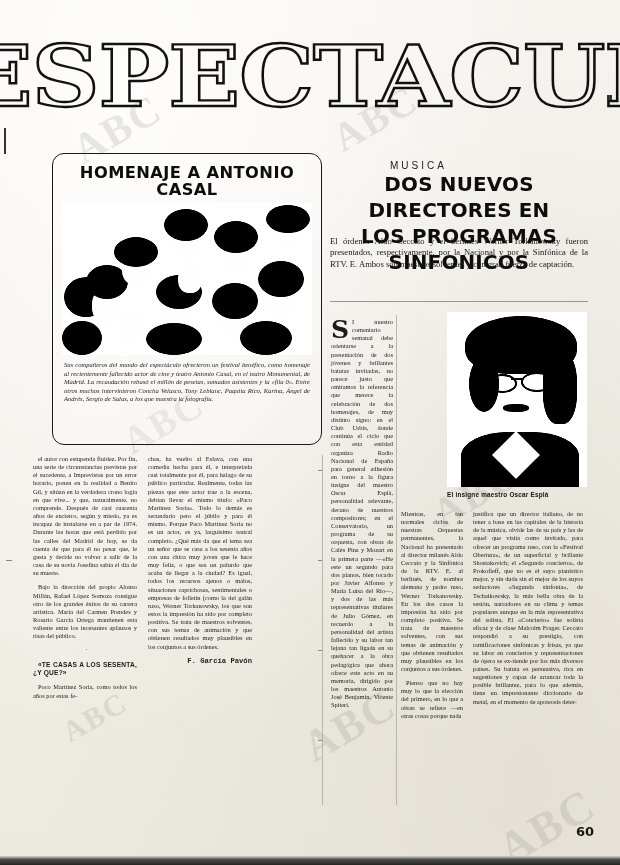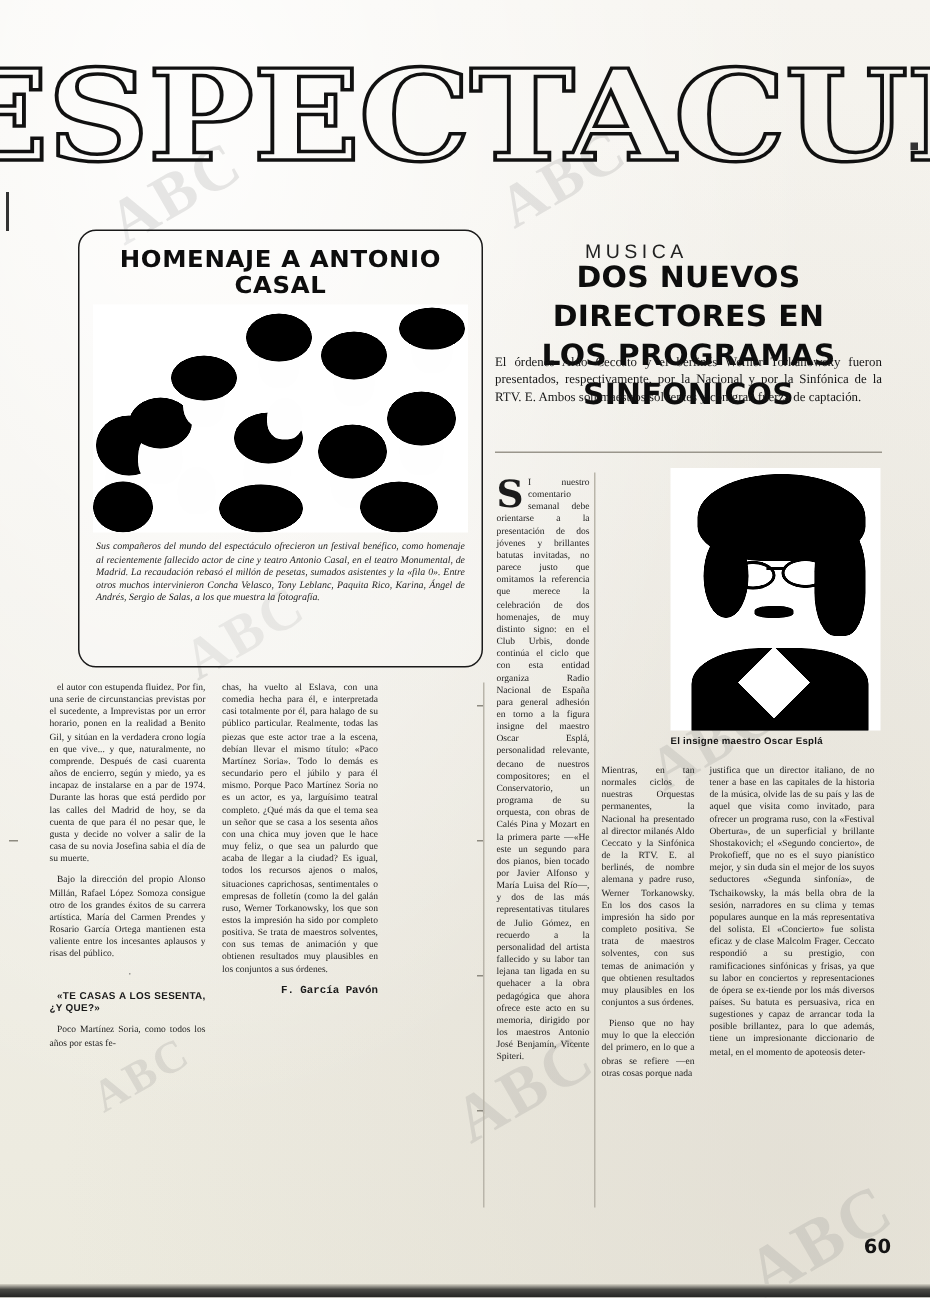--- a/index.html
+++ b/index.html
@@ -97,21 +97,21 @@
     font-size:6.6px;
     line-height:8.6px;
     text-align:justify;
     color:#1d1d1d;
   }
 
   
   .kicker{
     position:absolute;left:390px;top:160px;
     font-family:"Liberation Sans",sans-serif;
-    font-size:13px;letter-spacing:3px;color:#222;
+    font-size:10px;letter-spacing:3px;color:#222;
   }
   .right-head{
     position:absolute;left:330px;top:172px;width:258px;
     font-family:"DejaVu Sans",sans-serif;
     font-weight:700;
     font-size:19.5px;
     line-height:26px;
     letter-spacing:.2px;
     text-align:center;
     transform:scaleX(1.02);

